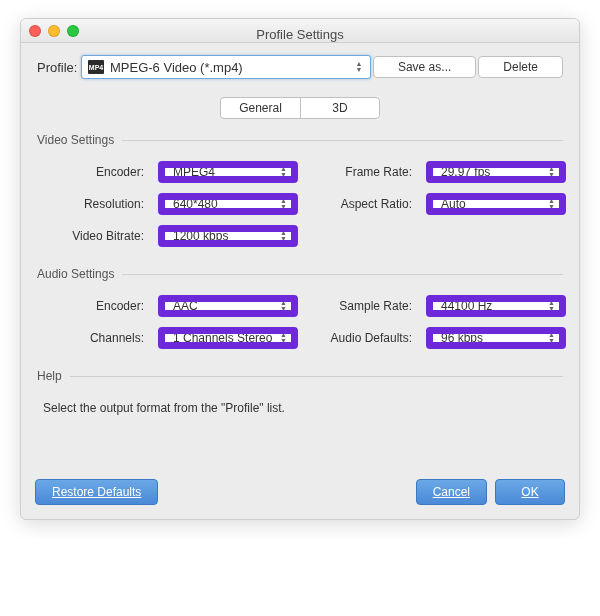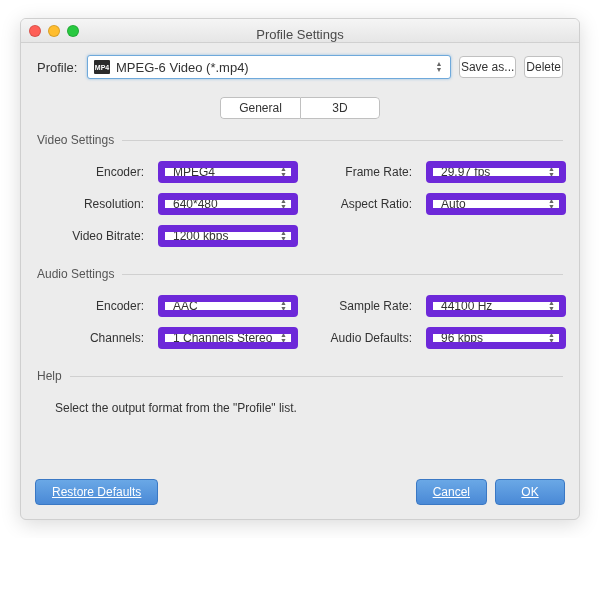--- a/index.html
+++ b/index.html
@@ -34,21 +34,21 @@
   .tl.green { background: #28c940; }
   .titlebar-title {
     position: absolute;
     left: 0; right: 0;
     text-align: center;
     font-size: 13px;
     color: #4a4a4a;
     margin-top: 8px;
   }
   .content { padding: 12px 16px 14px; }
-  .profile-row { display: flex; align-items: center; gap: 8px; }
+  .profile-row { display: flex; align-items: center; gap: 2px; }
   .profile-label { width: 42px; text-align: left; color: #333; }
   .profile-dropdown {
     flex: 1;
     height: 24px;
     background: #fff;
     border: 1px solid #6fa9db;
     border-radius: 3px;
     box-shadow: 0 0 3px rgba(90,160,220,0.6);
     display: flex;
     align-items: center;
@@ -76,21 +76,21 @@
     display: flex;
     flex-direction: column;
     align-items: center;
     gap: 0;
     color: #666;
     font-size: 7px;
     line-height: 6px;
   }
   .mini-btn {
     height: 22px;
-    padding: 0 1px;
+    padding: 0 24px;
     background: #fff;
     border: 1px solid #c0c0c0;
     border-radius: 4px;
     font-size: 12px;
     color: #333;
     cursor: pointer;
   }
   .tabs-row {
     display: flex;
     justify-content: center;
@@ -164,21 +164,20 @@
     color: #666;
     display: flex;
     flex-direction: column;
     font-size: 7px;
     line-height: 6px;
   }
   .help-text {
     color: #333;
     font-size: 12px;
     padding: 4px 0 0 6px;
-    margin-left: 12px;
   }
   .footer {
     display: flex;
     align-items: center;
     padding: 10px 14px 14px;
     gap: 8px;
   }
   .footer .spacer { flex: 1; }
   .primary-btn {
     height: 26px;

